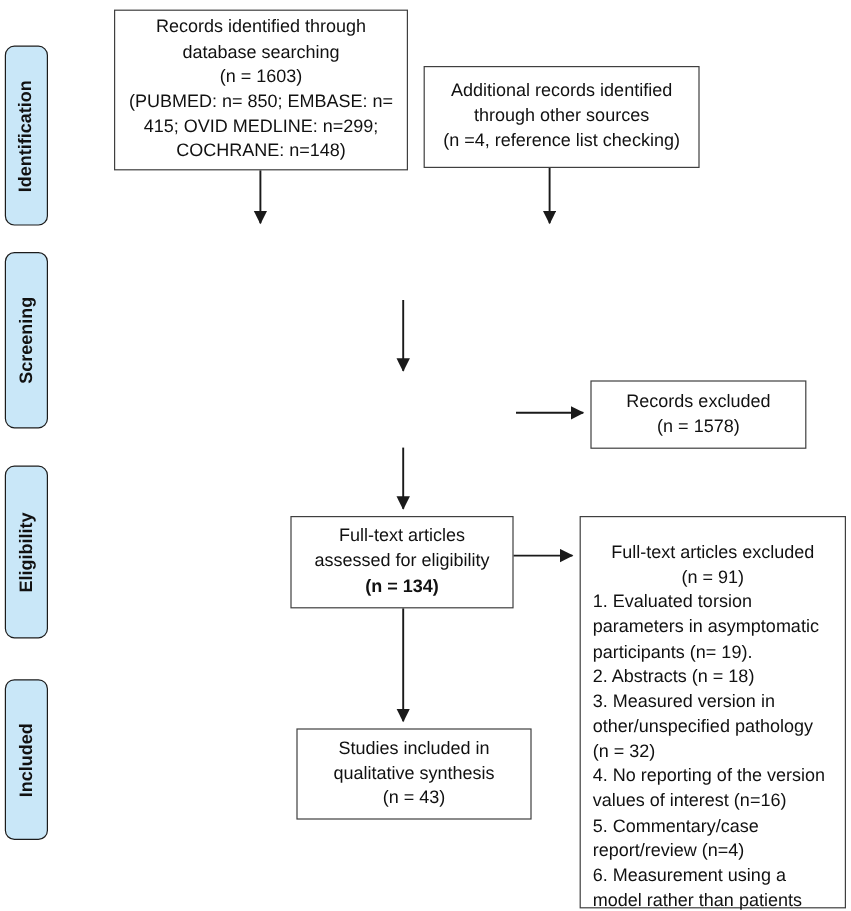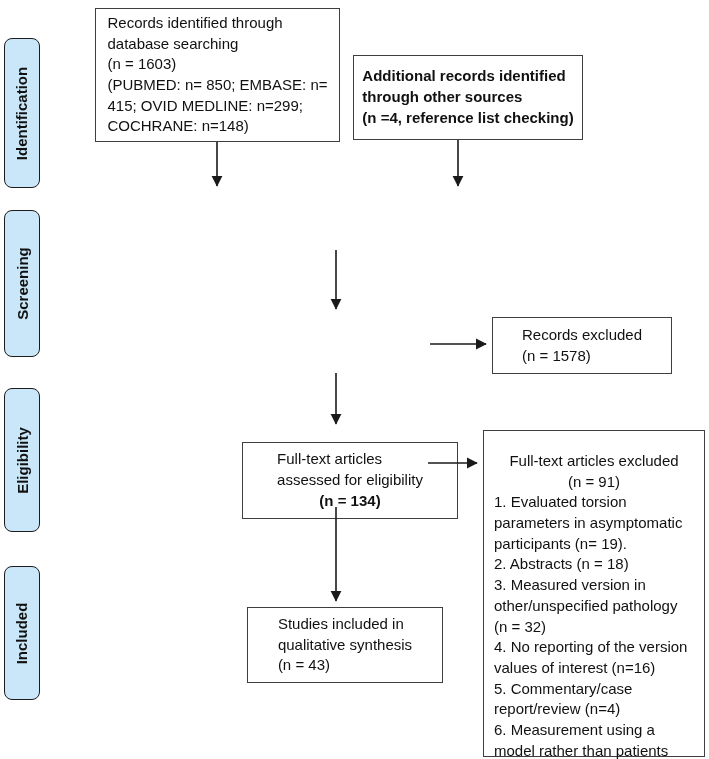--- a/index.html
+++ b/index.html
@@ -14,21 +14,21 @@
   }
   .box {
     position: absolute;
     box-sizing: border-box;
     border: 1.6px solid #3f3f3f;
     background: #ffffff;
     display: flex;
     flex-direction: column;
     align-items: center;
     justify-content: center;
-    text-align: left;
+    text-align: center;
     font-size: 15px;
     line-height: 1.38;
     white-space: pre-line;
     padding: 4px 8px;
   }
   .bold-line { font-weight: bold; }
   .stage-label {
     position: absolute;
     box-sizing: border-box;
     left: 4px;
@@ -86,30 +86,30 @@
     <span>Included</span>
   </div>
 
   <div class="box" style="left:95px; top:8px; width:245px; height:134px;">Records identified through
 database searching
 (n = 1603)
 (PUBMED: n= 850; EMBASE: n=
 415; OVID MEDLINE: n=299;
 COCHRANE: n=148)</div>
 
-  <div class="box" style="left:353px; top:55px; width:230px; height:85px;font-weight:bold;">Additional records identified
+  <div class="box" style="left:353px; top:55px; width:230px; height:85px;">Additional records identified
 through other sources
 (n =4, reference list checking)</div>
 
 
 
   <div class="box" style="left:492px; top:317px; width:180px; height:57px;">Records excluded
 (n = 1578)</div>
 
-  <div class="box" style="left:242px; top:430px; width:216px; height:77px;margin-top:12px;">
+  <div class="box" style="left:242px; top:430px; width:186px; height:77px;">
     <span>Full-text articles
 assessed for eligibility</span>
     <span class="bold-line">(n = 134)</span>
   </div>
 
   <div class="box" id="exclusion-box" style="left:483px; top:430px; width:222px; height:327px;">
     <div class="exclusion-heading">Full-text articles excluded
 (n = 91)</div>
     <div class="exclusion-item">1. Evaluated torsion parameters in asymptomatic participants (n= 19).</div>
     <div class="exclusion-item">2. Abstracts (n = 18)</div>

